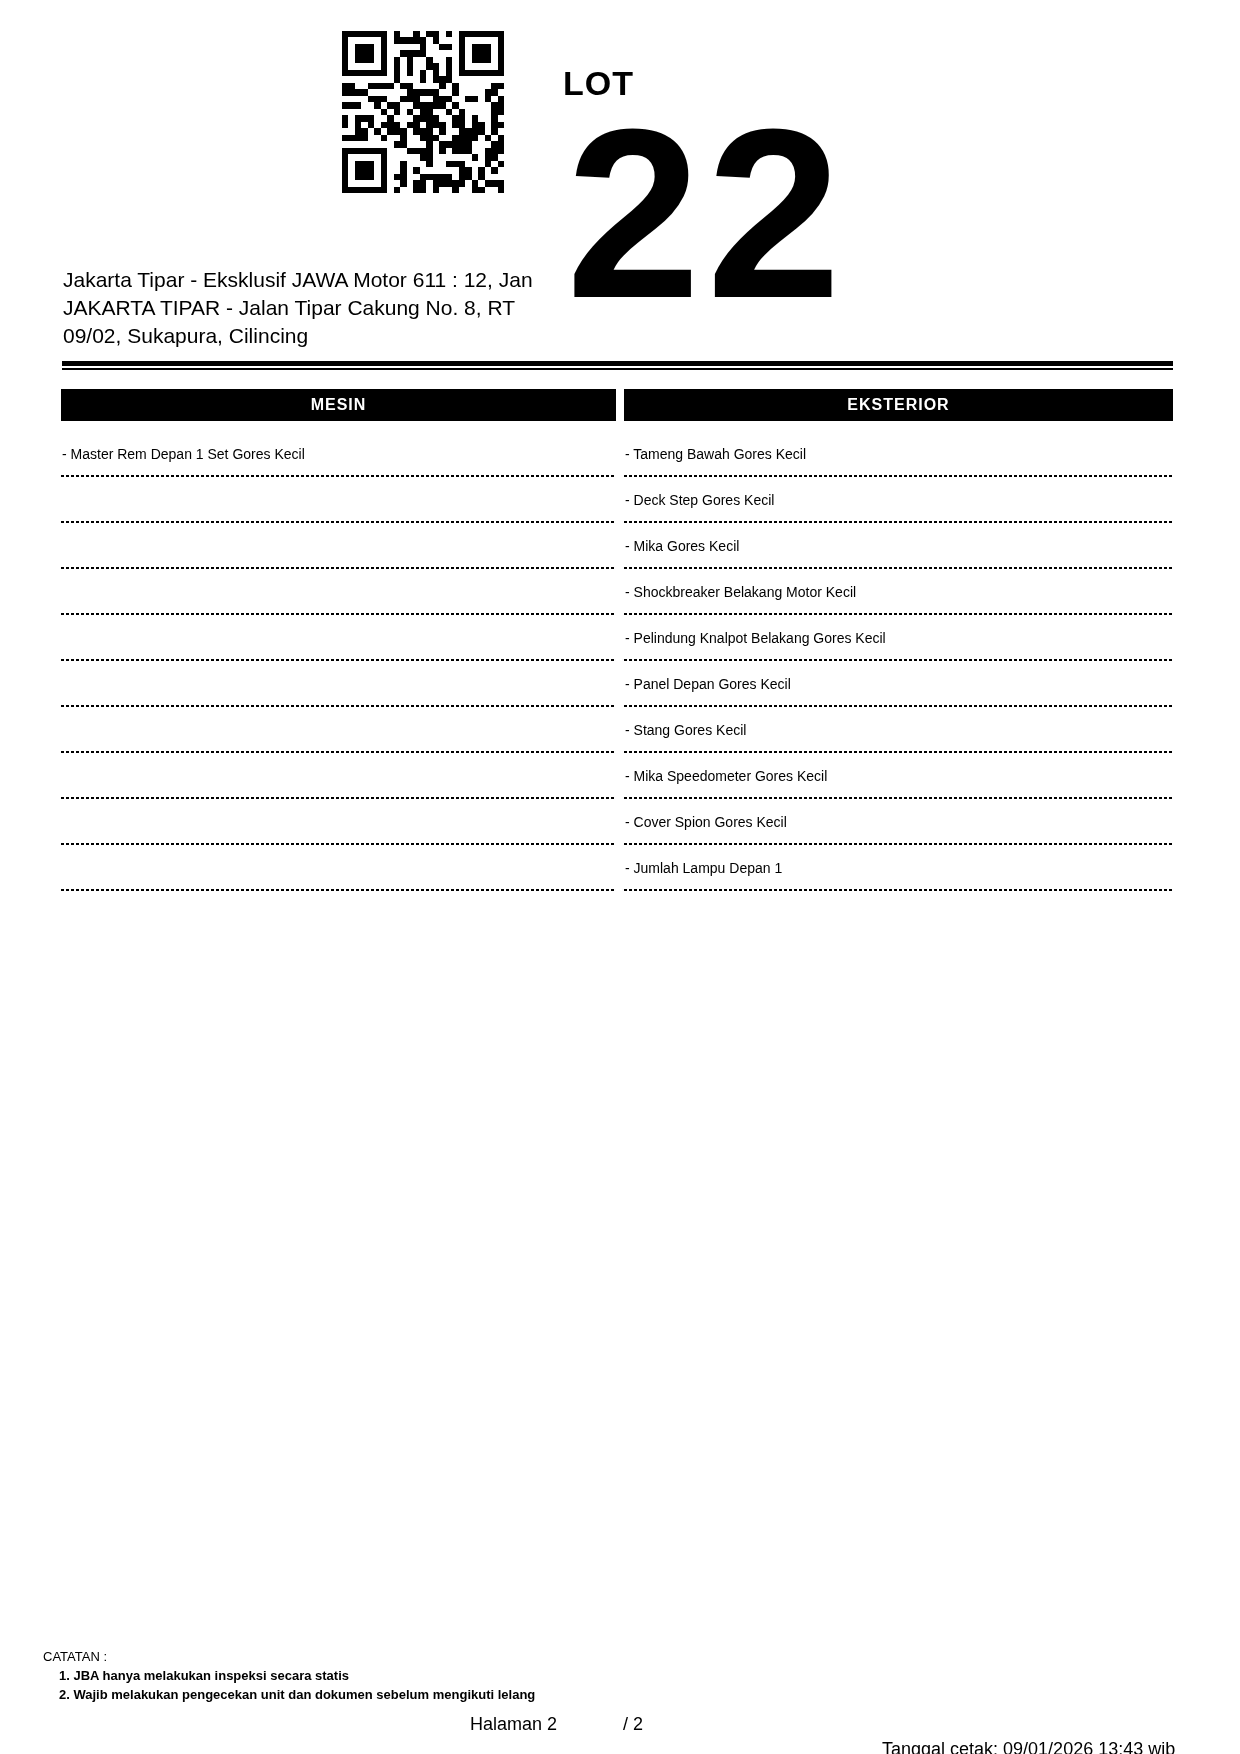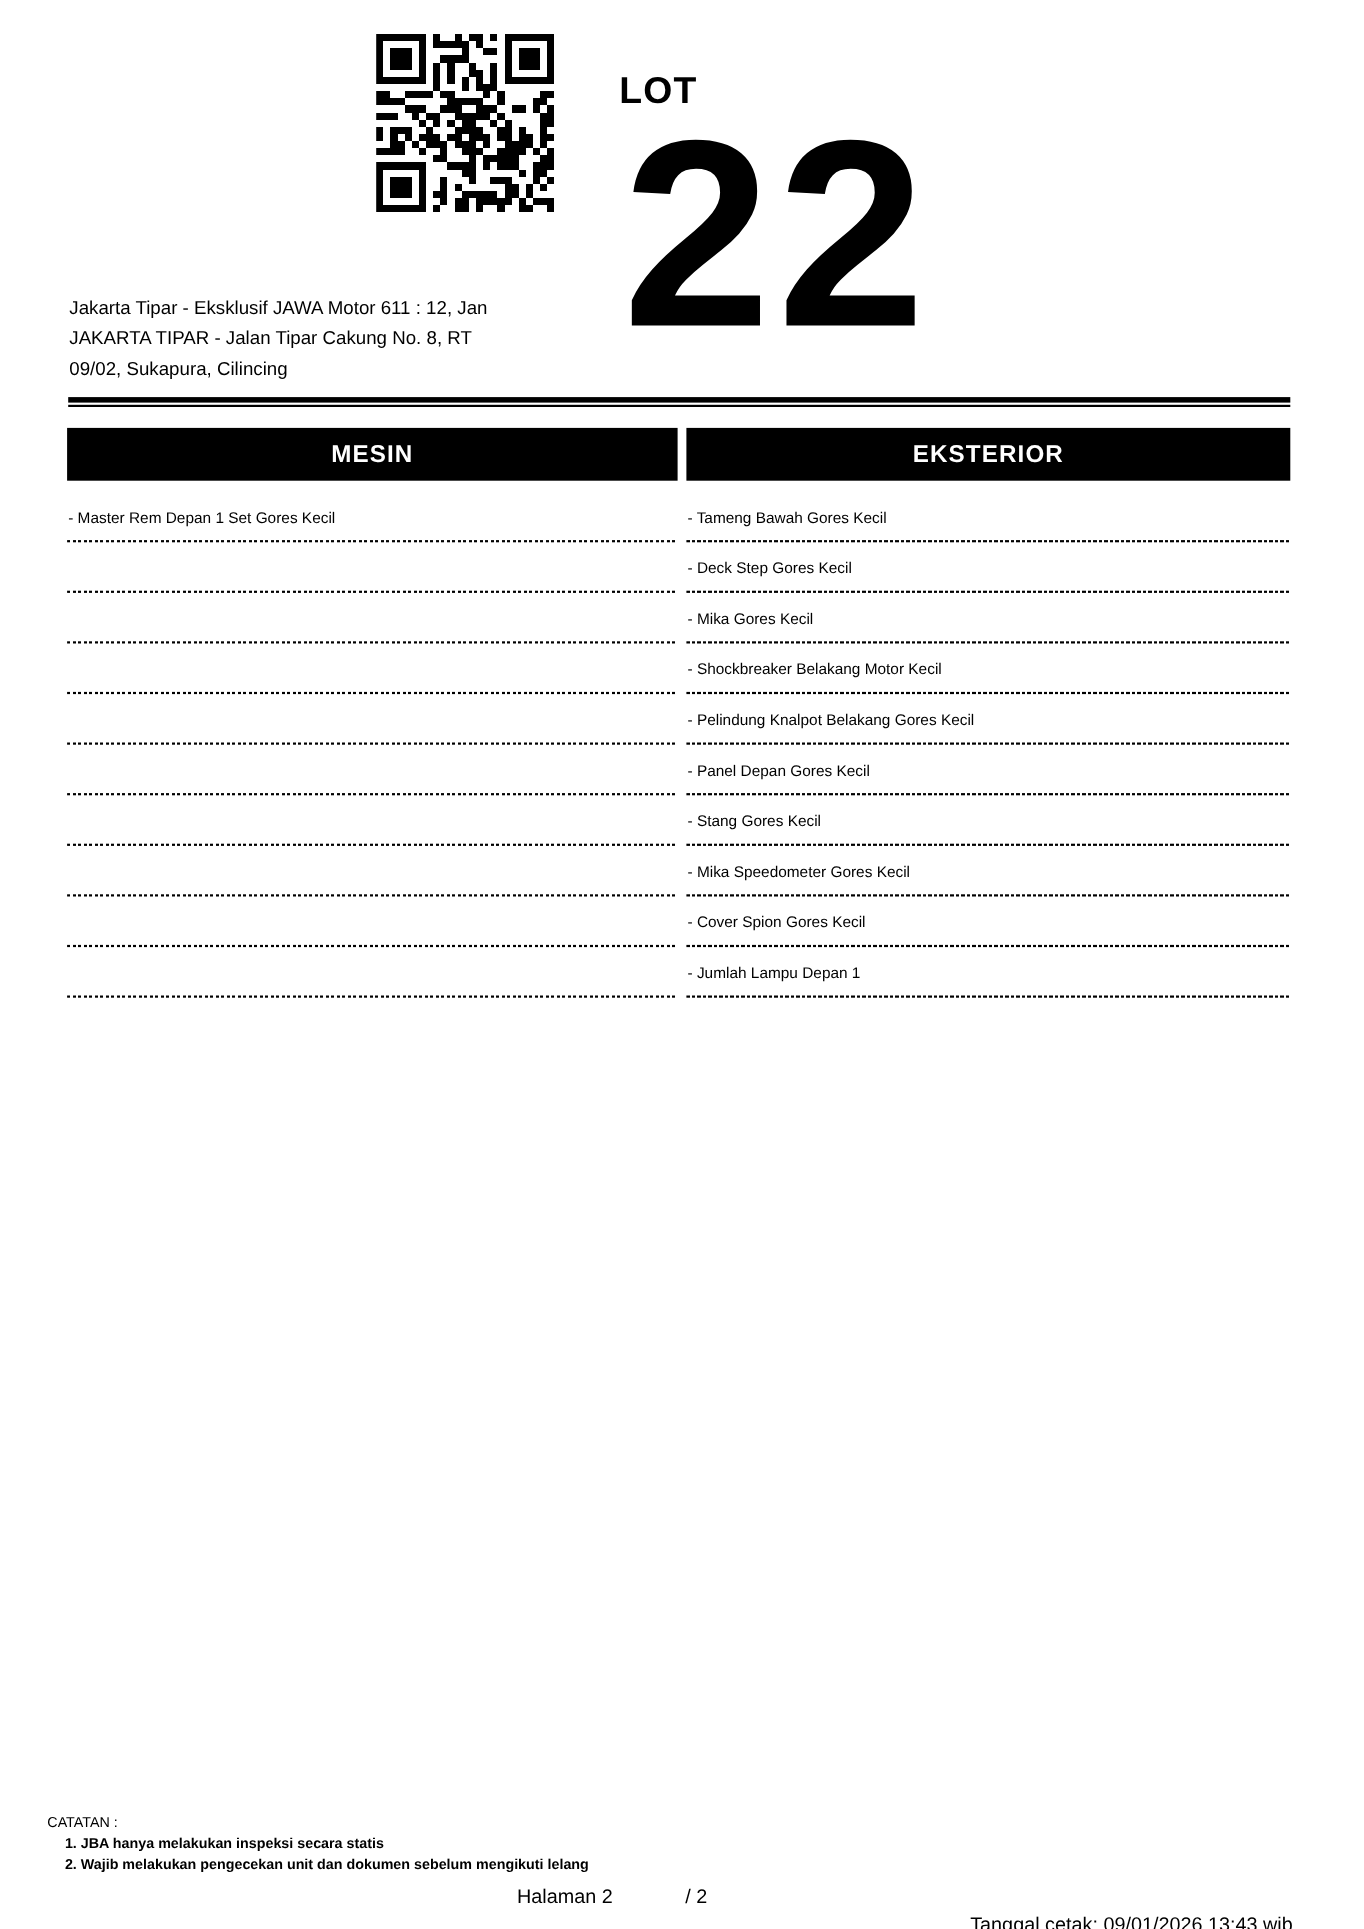--- a/index.html
+++ b/index.html
@@ -19,40 +19,40 @@
     font-size:34px; font-weight:bold; line-height:1; letter-spacing:1px;
   }
   .lot-number {
     position:absolute; left:566px; top:92px;
     font-size:242px; font-weight:bold; line-height:1; letter-spacing:6px;
   }
 
   
   .address {
     position:absolute; left:63px; top:266px;
-    font-size:17px; line-height:28px; width:500px;
+    font-size:21px; line-height:28px; width:500px;
   }
 
   
   .double-rule {
     position:absolute; left:62px; top:361px; width:1111px; height:9px;
     border-top:5px solid #000; border-bottom:2px solid #000;
   }
 
   
   .cols {
     position:absolute; left:61px; top:389px; width:1112px;
     display:flex; gap:8px;
   }
   .col-left  { width:555px; }
   .col-right { width:549px; }
   .colhead {
-    height:48px; background:#000; color:#fff;
+    height:32px; background:#000; color:#fff;
     display:flex; align-items:center; justify-content:center;
-    font-size:22px; font-weight:bold; letter-spacing:1px;
+    font-size:16px; font-weight:bold; letter-spacing:1px;
   }
   .row {
     position:relative; height:46px;
     display:flex; align-items:flex-end;
     padding:0 0 13px 1px; font-size:14px; line-height:19px;
   }
   .row.first { height:56px; }
   .dotline {
     position:absolute; left:0; right:0; bottom:0; height:2px;
     background:repeating-linear-gradient(90deg, #000 0 3px, transparent 3px 5px);

